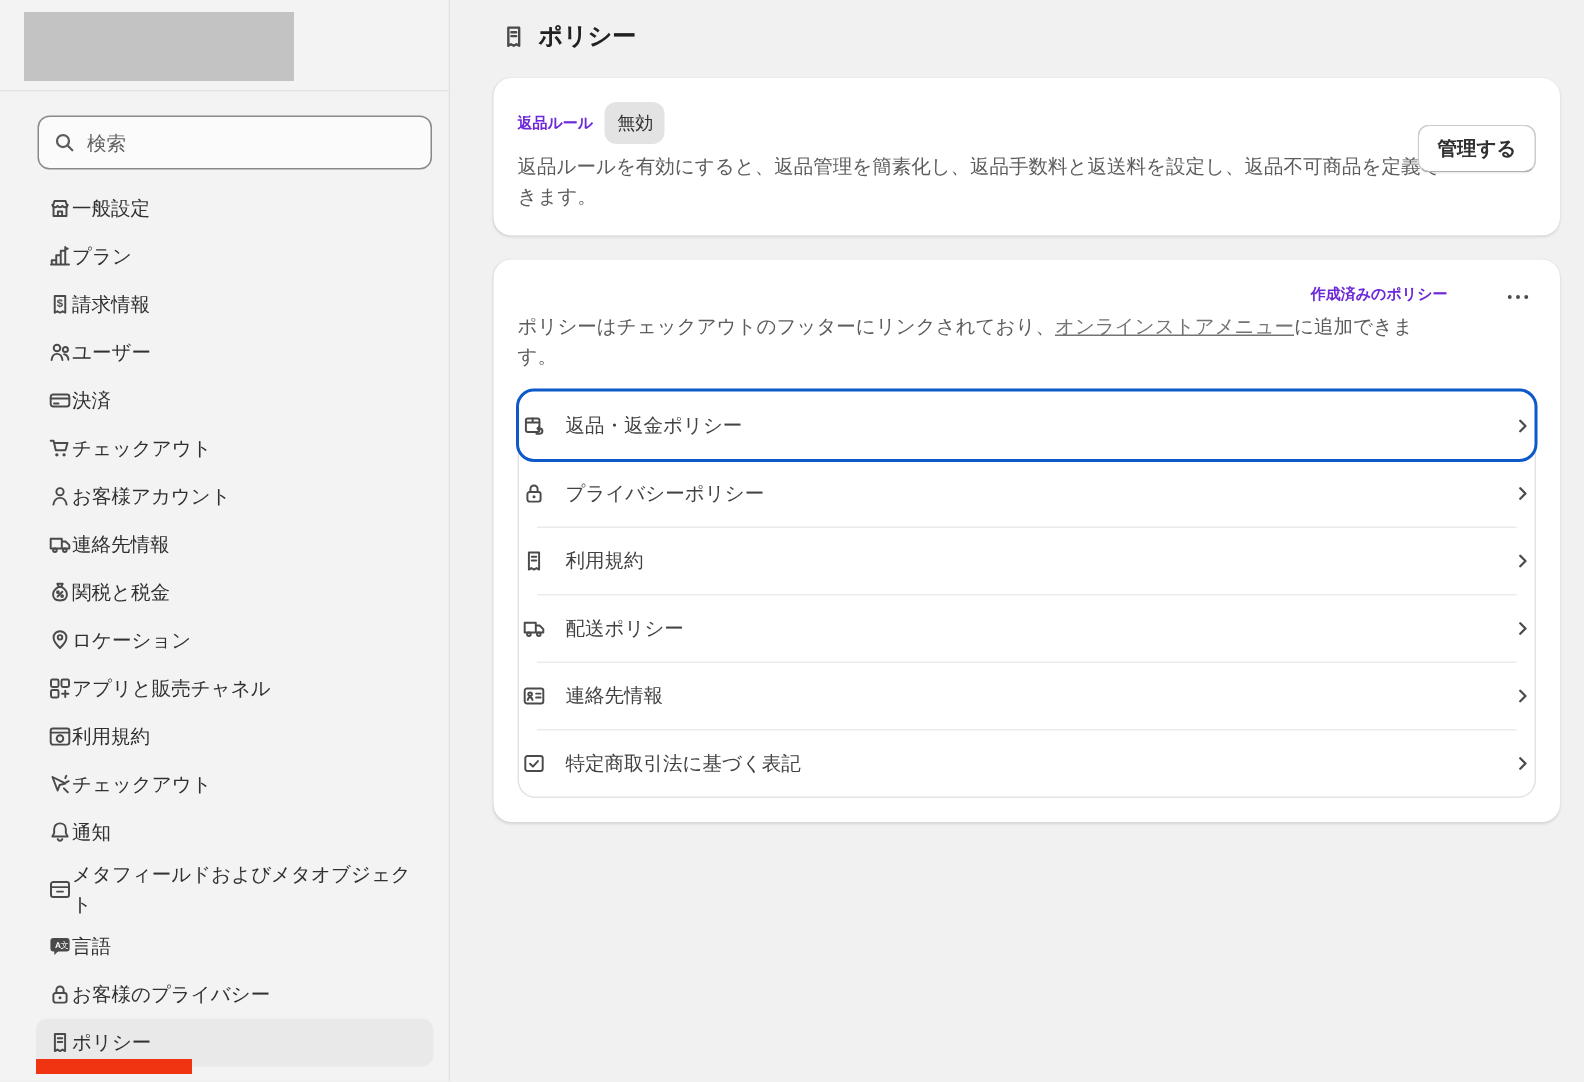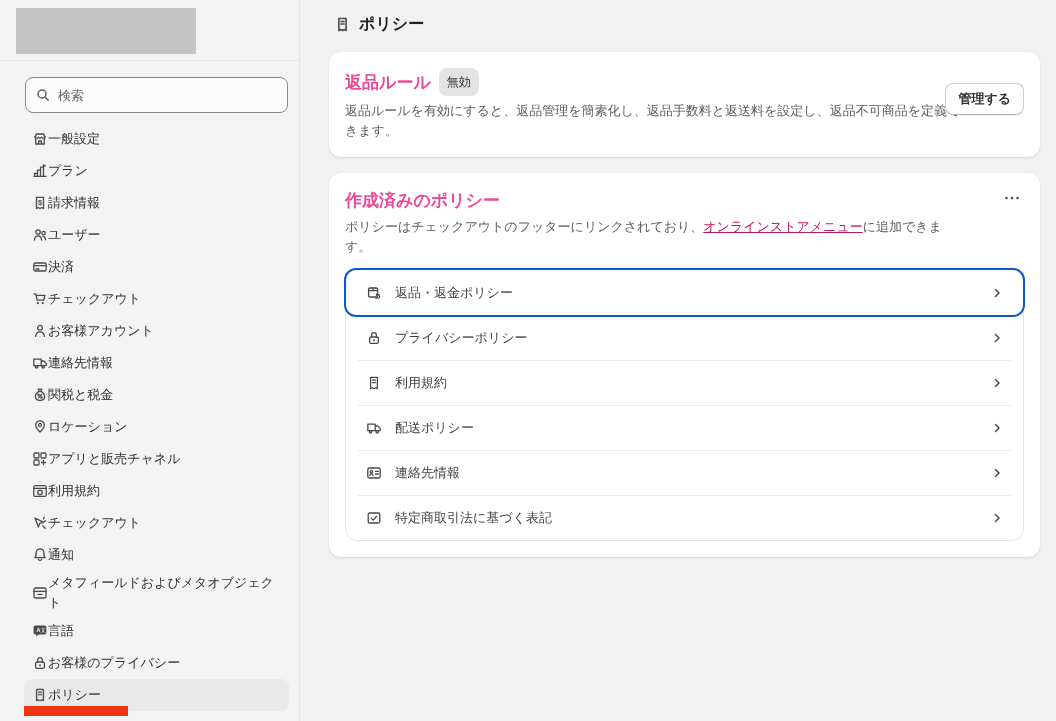--- a/index.html
+++ b/index.html
@@ -52,42 +52,42 @@
   .main { position: absolute; left: 301px; top: 0; right: 0; bottom: 0; padding: 12px 16px 0 28px; }
   .page-title { display: flex; align-items: center; gap: 8px; padding-left: 5px; height: 24px; }
   .page-title .ic { width: 17px; height: 17px; }
   .page-title h1 { font-size: 16px; font-weight: 700; color: #212121; }
 
   .card {
     background: #ffffff; border-radius: 12px; padding: 16px; margin-top: 16px;
     box-shadow: 0 1px 2px rgba(26,26,26,.12), 0 0 1px rgba(0,0,0,.06);
     position: relative;
   }
-  .card h2 { font-size: 17px; font-weight: 700; color: #ec4899; }
+  .card h2 { font-size: 10px; font-weight: 700; color: #6d28d9; text-align: right; }
   .card-head { display: flex; align-items: center; gap: 8px; }
   .badge {
     background: #e3e3e3; color: #303030; font-size: 12px; font-weight: 500;
     border-radius: 8px; padding: 6px 8px; line-height: 16px;
   }
   .card p { font-size: 13px; line-height: 20px; color: #5c5c5c; margin-top: 5px; max-width: 620px; }
   .manage-btn {
     position: absolute; right: 16px; top: 31px;
     background: #ffffff; border: 1px solid #cccccc; border-bottom-color: #b0b0b0;
     border-radius: 8px; padding: 6px 12px;
     font-family: inherit; font-size: 13px; font-weight: 700; color: #303030;
     box-shadow: 0 1px 0 rgba(0,0,0,.04); cursor: pointer;
   }
   .card2-head { display: flex; align-items: flex-start; justify-content: space-between; }
   .more-btn { background: none; border: none; cursor: pointer; padding: 4px; margin-top: 2px; }
-  .link { color: #be185d; text-decoration: underline; cursor: pointer; }
+  .link { color: #737373; text-decoration: underline; cursor: pointer; }
 
   .policy-list { margin-top: 12px; border: 1px solid #e3e3e3; border-radius: 12px; background: #fff; }
   .policy-row {
     position: relative; display: flex; align-items: center; gap: 13px;
-    height: 45px; padding: 0 20px; font-size: 13px; color: #424242; cursor: pointer;
+    height: 45px; padding: 0 2px; font-size: 13px; color: #424242; cursor: pointer;
   }
   .policy-row:nth-child(n+3)::before {
     content: ""; position: absolute; left: 12px; right: 12px; top: 0; height: 1px; background: #ebebeb;
   }
   .policy-row.focused {
     box-shadow: 0 0 0 2px #0d59c9; border-radius: 10px; z-index: 2; background: #fff;
   }
   .chevron { margin-left: auto; }
   .chevron svg { width: 12px; height: 12px; stroke: #4a4a4a; stroke-width: 1.5; fill: none; stroke-linecap: round; stroke-linejoin: round; }
 </style>

